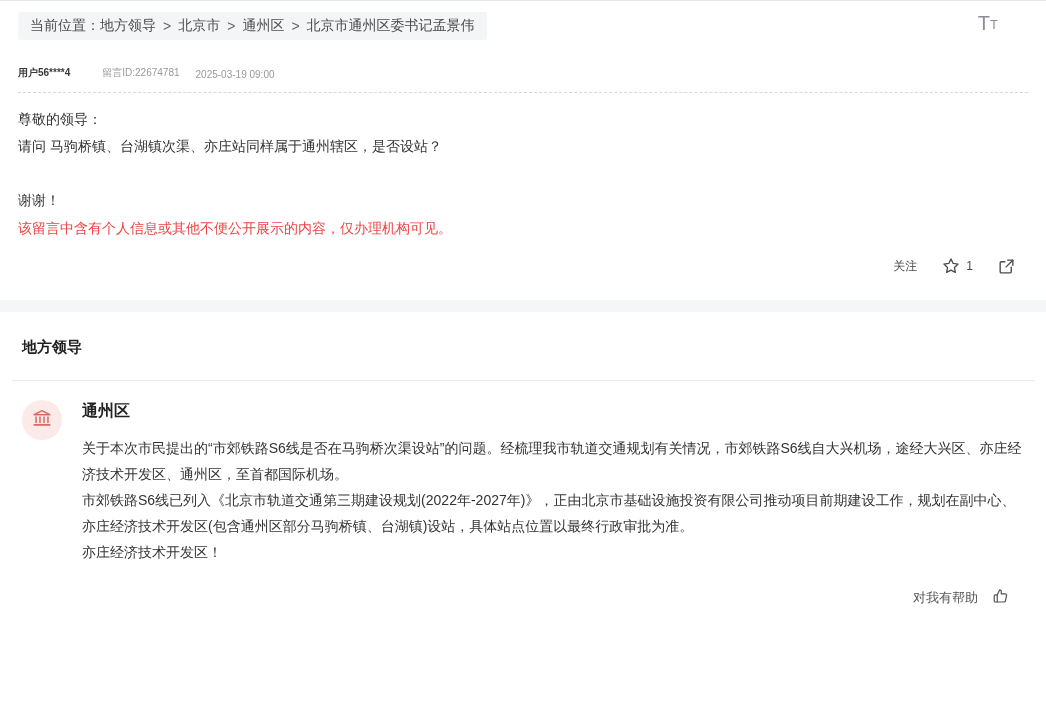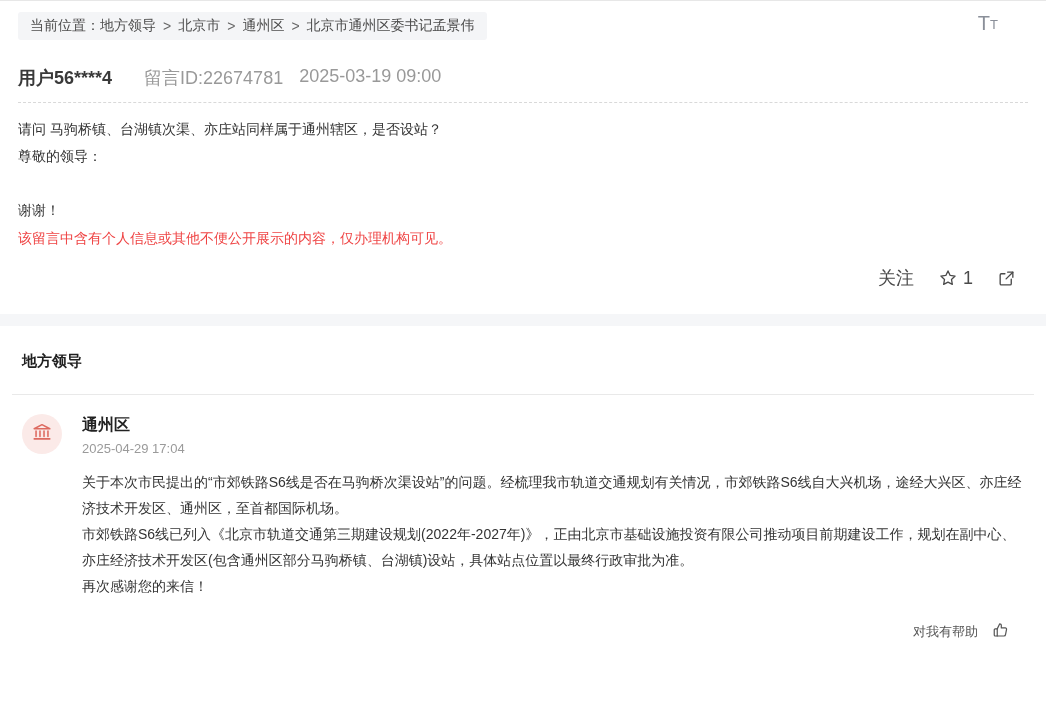--- a/index.html
+++ b/index.html
@@ -31,35 +31,35 @@
   .font-size-btn .tb { font-size:20px; font-weight:500; }
   .font-size-btn .ts { font-size:13px; font-weight:500; margin-top:5px; }
 
   .title-row { display:flex; align-items:center; margin-top:12px; }
   .title { font-size:23px; font-weight:bold; color:#1c1c1c; letter-spacing:.5px; }
   .tags { display:flex; align-items:center; gap:12px; margin-left:16px; }
   .tag {
     font-size:13px; padding:3px 14px; border-radius:12px; white-space:nowrap;
   }
 
-  .meta-row { display:flex; align-items:flex-start; margin-top:14px; font-size:18px; color:#999; }
+  .meta-row { display:flex; align-items:flex-end; margin-top:14px; font-size:10px; color:#999; }
   .meta-user { font-weight:bold; color:#3a3a3a; }
   .meta-id { margin-left:32px; }
   .meta-time { margin-left:16px; }
 
   .dashed-divider { margin-top:12px; border-bottom:1px dashed #d9d9d9; }
 
   .q-body { margin-top:13px; font-size:14px; color:#333; line-height:27px; }
   .q-line-thanks { margin-top:27px; }
   .privacy-note { color:#ef4444; margin-top:1px; font-size:14px; line-height:27px; }
 
   .action-row {
     display:flex; justify-content:flex-end; align-items:center;
     gap:24px; margin-top:14px; padding-right:12px;
-    font-size:18px; color:#4a4a4a;
+    font-size:12px; color:#4a4a4a;
   }
   .action { display:flex; align-items:center; gap:5px; cursor:pointer; }
   .action svg { display:block; }
 
   
   .gray-band { margin-top:24px; height:12px; background:#f5f6f8; }
 
   
   .reply-section { padding:0 22px; }
   .section-title { margin-top:26px; font-size:15px; font-weight:bold; color:#1f1f1f; }
@@ -112,22 +112,22 @@
 
     <div class="meta-row">
       <span class="meta-user">用户56****4</span>
       <span class="meta-id">留言ID:22674781</span>
       <span class="meta-time">2025-03-19 09:00</span>
     </div>
 
     <div class="dashed-divider"></div>
 
     <div class="q-body">
+      <div>尊敬的领导：</div>
       <div>请问 马驹桥镇、台湖镇次渠、亦庄站同样属于通州辖区，是否设站？</div>
-      <div>尊敬的领导：</div>
       <div class="q-line-thanks">谢谢！</div>
       <div class="privacy-note">该留言中含有个人信息或其他不便公开展示的内容，仅办理机构可见。</div>
     </div>
 
     <div class="action-row">
       <span class="action">
         <span>关注</span>
       </span>
       <span class="action">
         <span>
@@ -163,25 +163,24 @@
             <line x1="5.5" y1="11" x2="5.5" y2="17"></line>
             <line x1="9.8" y1="11" x2="9.8" y2="17"></line>
             <line x1="14.2" y1="11" x2="14.2" y2="17"></line>
             <line x1="18.5" y1="11" x2="18.5" y2="17"></line>
             <line x1="3.5" y1="19.5" x2="20.5" y2="19.5"></line>
           </svg>
         </span>
       </div>
       <div class="reply-content">
         <div class="org-name">通州区</div>
-        <div class="reply-time">2025-04-29 17:04</div>
         <div class="reply-paras">
           <p>关于本次市民提出的“市郊铁路S6线是否在马驹桥次渠设站”的问题。经梳理我市轨道交通规划有关情况，市郊铁路S6线自大兴机场，途经大兴区、亦庄经济技术开发区、通州区，至首都国际机场。</p>
           <p>市郊铁路S6线已列入《北京市轨道交通第三期建设规划(2022年-2027年)》，正由北京市基础设施投资有限公司推动项目前期建设工作，规划在副中心、亦庄经济技术开发区(包含通州区部分马驹桥镇、台湖镇)设站，具体站点位置以最终行政审批为准。</p>
-          <p>再次感谢您的来信！</p>
+          <p>亦庄经济技术开发区！</p>
         </div>
       </div>
     </div>
 
     <div class="helpful-row">
       <span class="helpful-btn">
         <span>对我有帮助</span>
         <span>
           <svg width="18" height="18" viewBox="0 0 24 24" fill="none" stroke="#555" stroke-width="1.6" stroke-linejoin="round" stroke-linecap="round">
             <path d="M7 10.5 V20 H4.2 a1.2 1.2 0 0 1 -1.2 -1.2 v-7.1 a1.2 1.2 0 0 1 1.2 -1.2 H7"></path>

